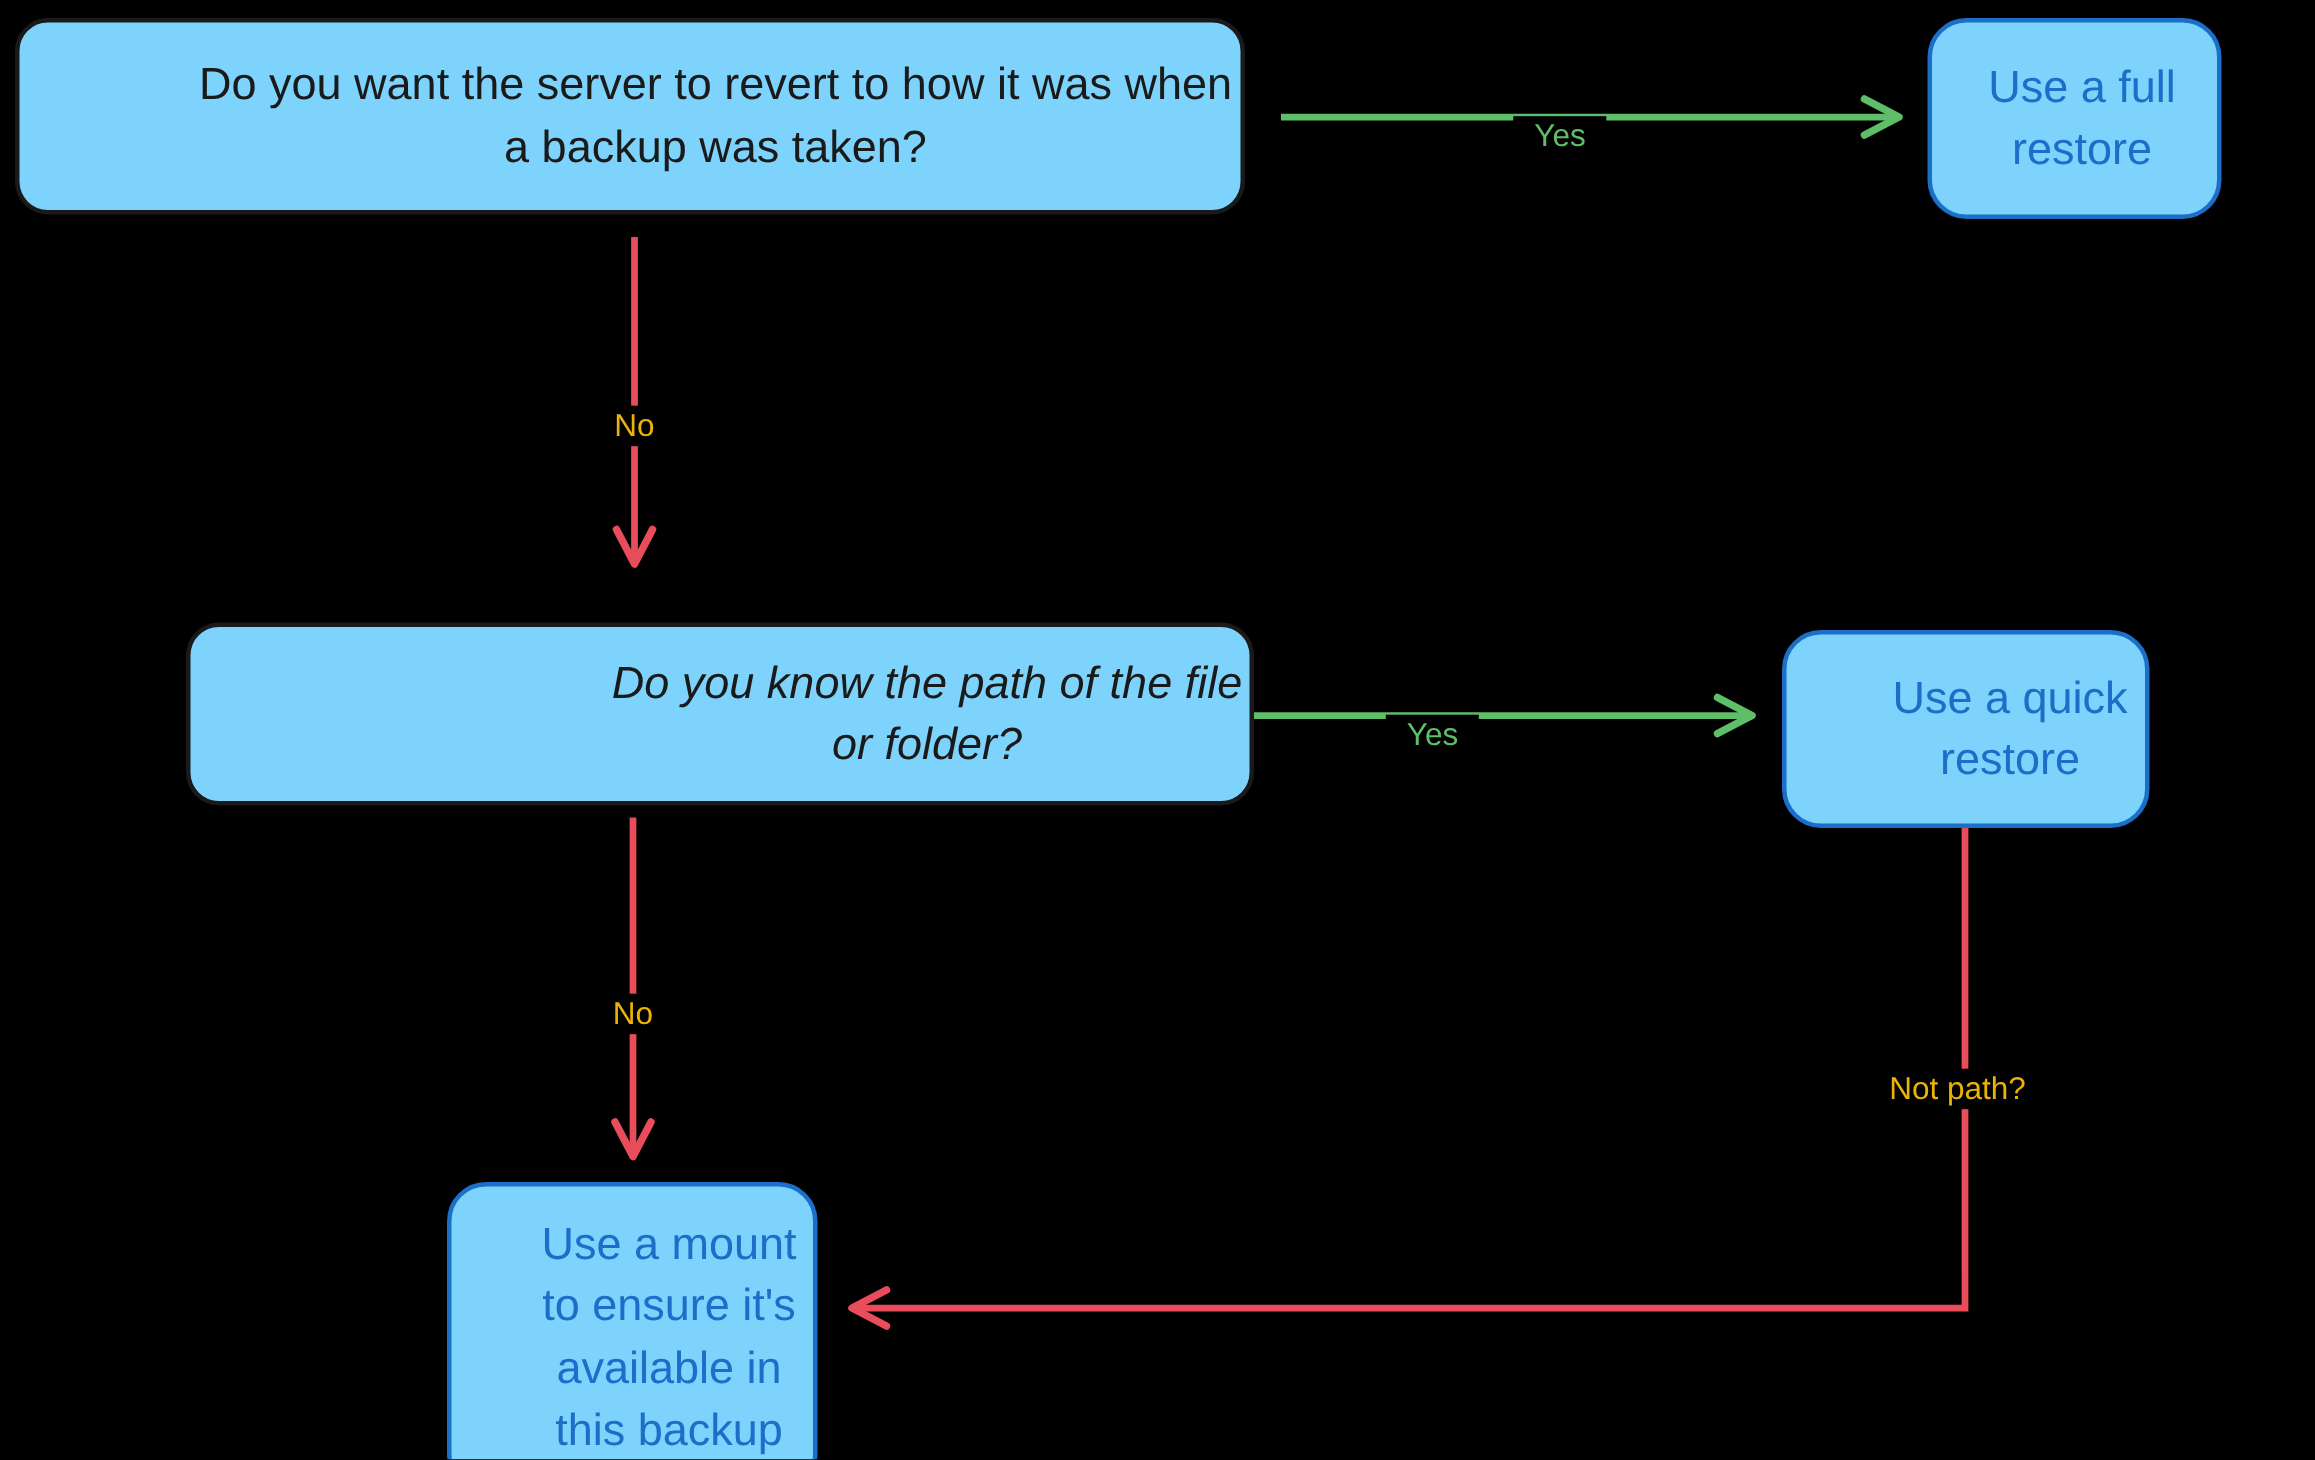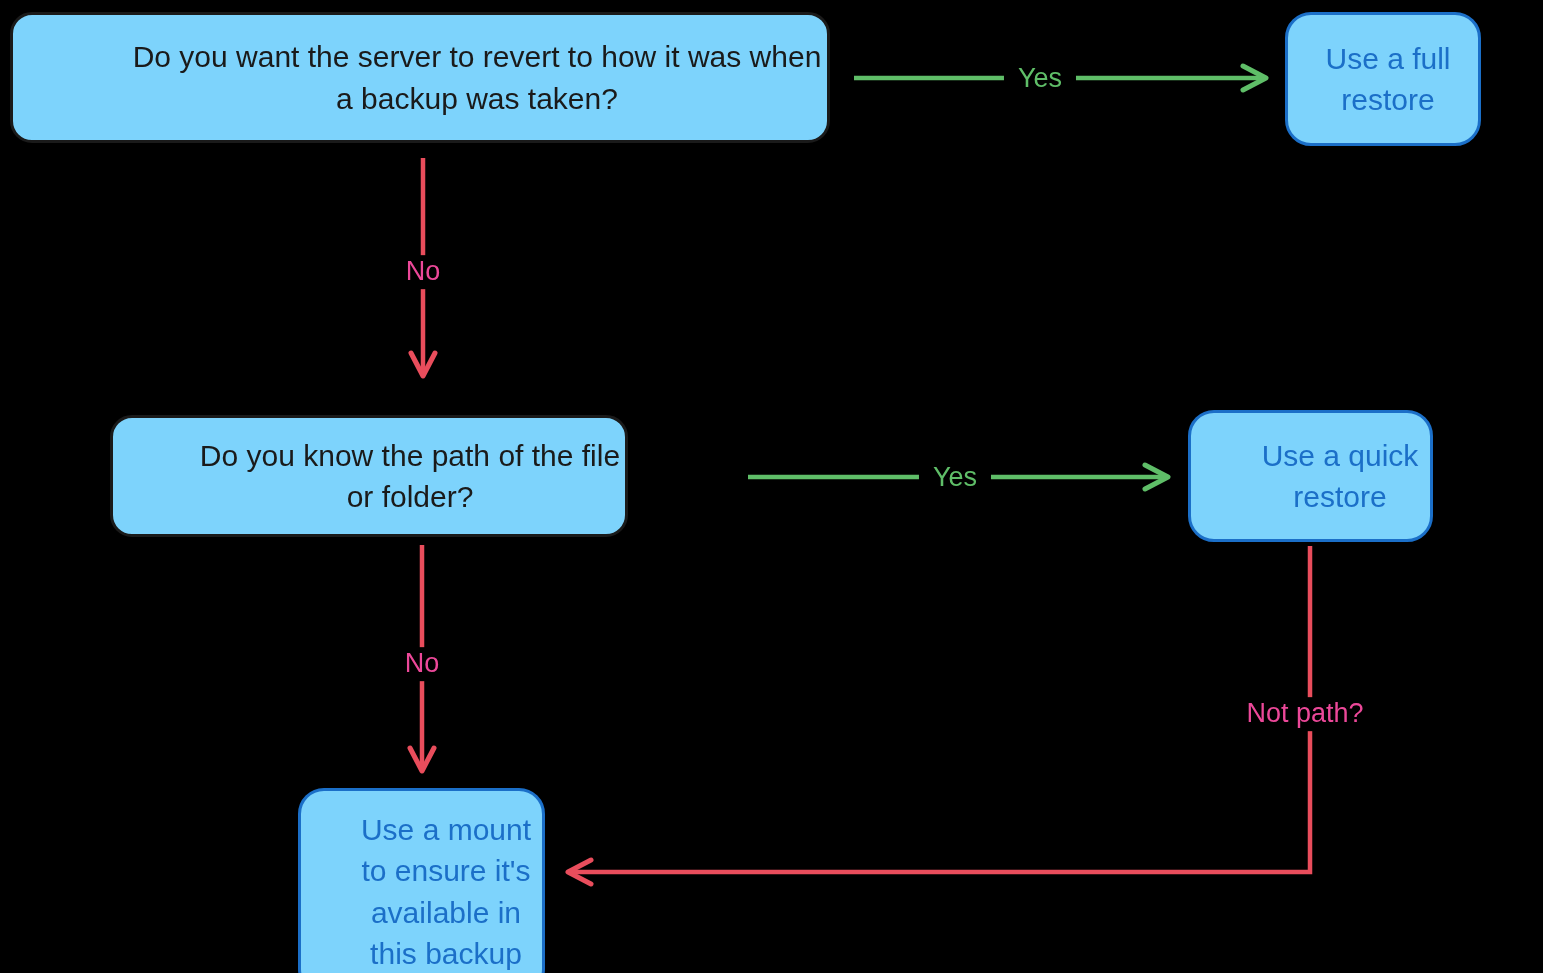--- a/index.html
+++ b/index.html
@@ -44,27 +44,28 @@
   .result {
     border: 3px solid #1b6fc8;
     border-radius: 26px;
     color: #1b6fc8;
   }
   .edge-label {
     position: absolute;
     transform: translate(-50%, -50%);
     background: #000000;
     padding: 2px 14px;
-    font-size: 27px;
+    font-size: 21px;
     line-height: 1.1;
     white-space: nowrap;
     z-index: 3;
+    margin-top: 12px;
   }
   .label-yes { color: #5fbe68; }
-  .label-no  { color: #ec4899; }
+  .label-no  { color: #eab308; }
 </style>
 </head>
 <body>
 
 <div id="canvas">
 
   <svg id="edge-layer" viewBox="0 0 1543 973" xmlns="http://www.w3.org/2000/svg">
     <defs>
       <marker id="ah-green" markerUnits="userSpaceOnUse" markerWidth="34" markerHeight="34" refX="28" refY="16" orient="auto">
         <path d="M5,4 L28,16 L5,28" fill="none" stroke="#5fbe68" stroke-width="5" stroke-linecap="round" stroke-linejoin="round"></path>
@@ -86,25 +87,25 @@
   </svg>
 
   <div class="node decision" style="left:10px; top:12px; width:820px; height:131px;">
     <span class="node-text" style="max-width:700px;">Do you want the server to revert to how it was when a backup was taken?</span>
   </div>
 
   <div class="node result" style="left:1285px; top:12px; width:196px; height:134px;">
     <span class="node-text" style="max-width:180px;">Use a full restore</span>
   </div>
 
-  <div class="node decision" style="left:110px; top:415px; width:518px; height:122px;">
+  <div class="node decision" style="left:124px; top:415px; width:712px; height:122px;font-style:italic;">
     <span class="node-text" style="max-width:430px;">Do you know the path of the file or folder?</span>
   </div>
 
-  <div class="node result" style="left:1188px; top:410px; width:245px; height:132px;">
+  <div class="node result" style="left:1188px; top:420px; width:245px; height:132px;">
     <span class="node-text" style="max-width:180px;">Use a quick restore</span>
   </div>
 
   <div class="node result" style="left:298px; top:788px; width:247px; height:207px;">
     <span class="node-text" style="max-width:192px;">Use a mount to ensure it's available in this backup</span>
   </div>
 
   <span class="edge-label label-yes" style="left:1040px; top:79px;">Yes</span>
 
   <span class="edge-label label-no" style="left:423px; top:272px;">No</span>

